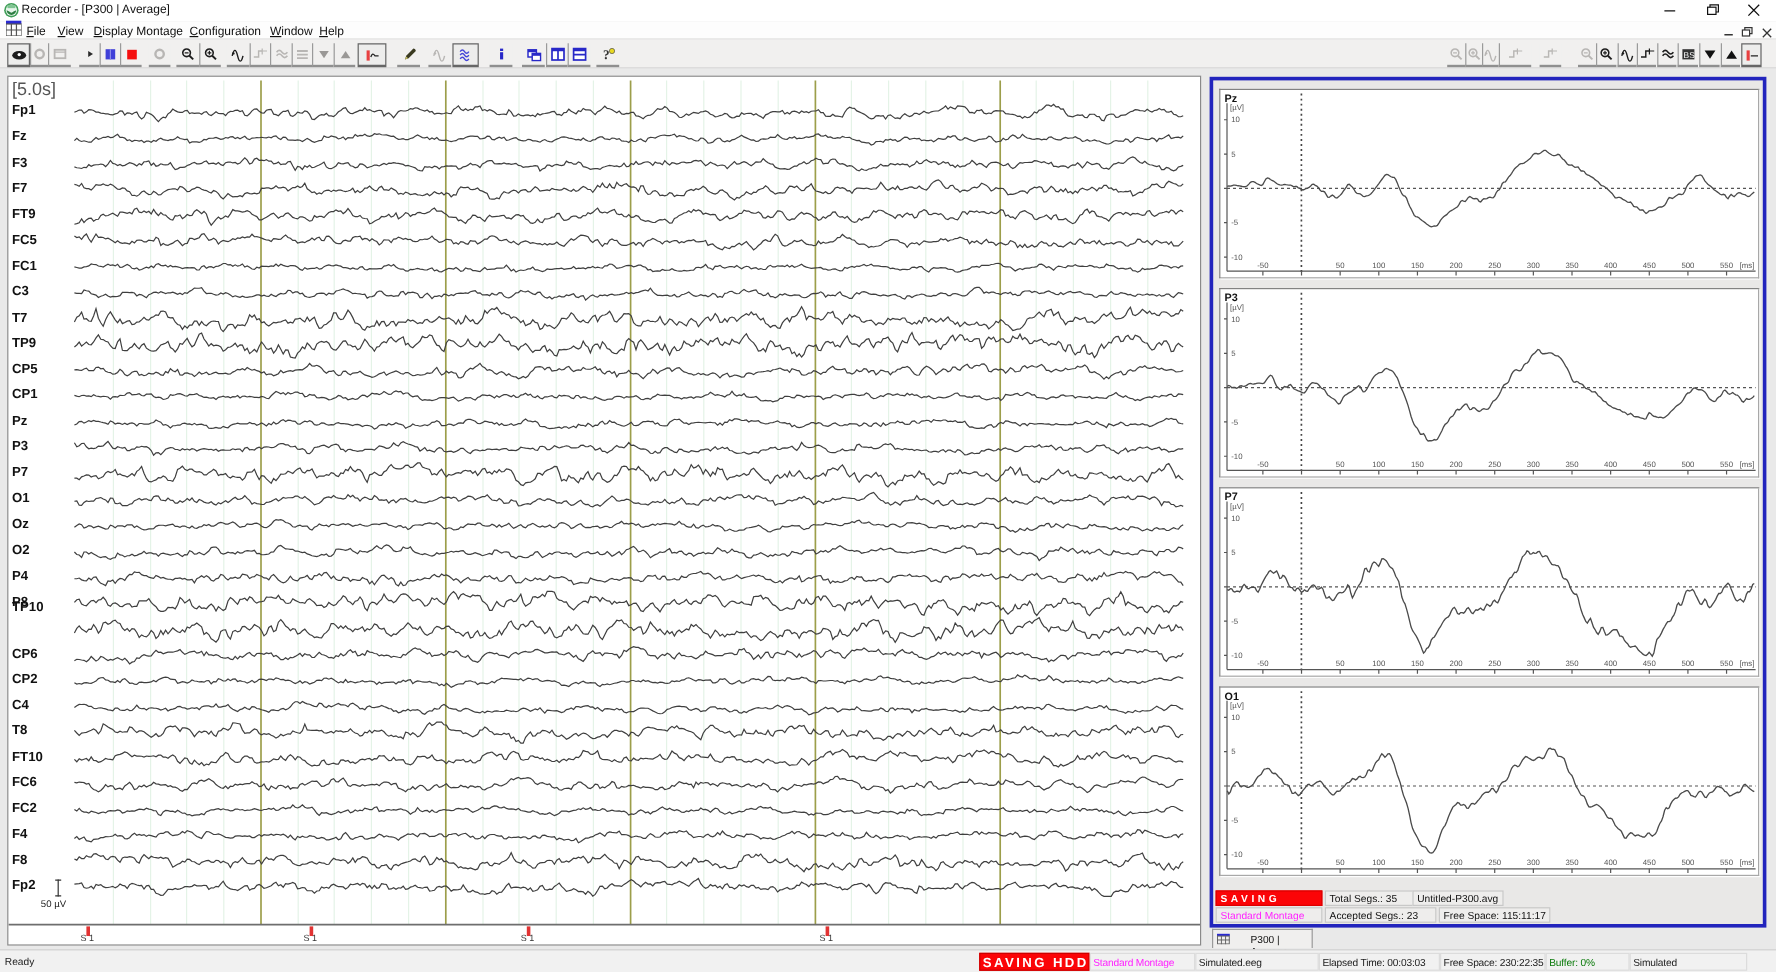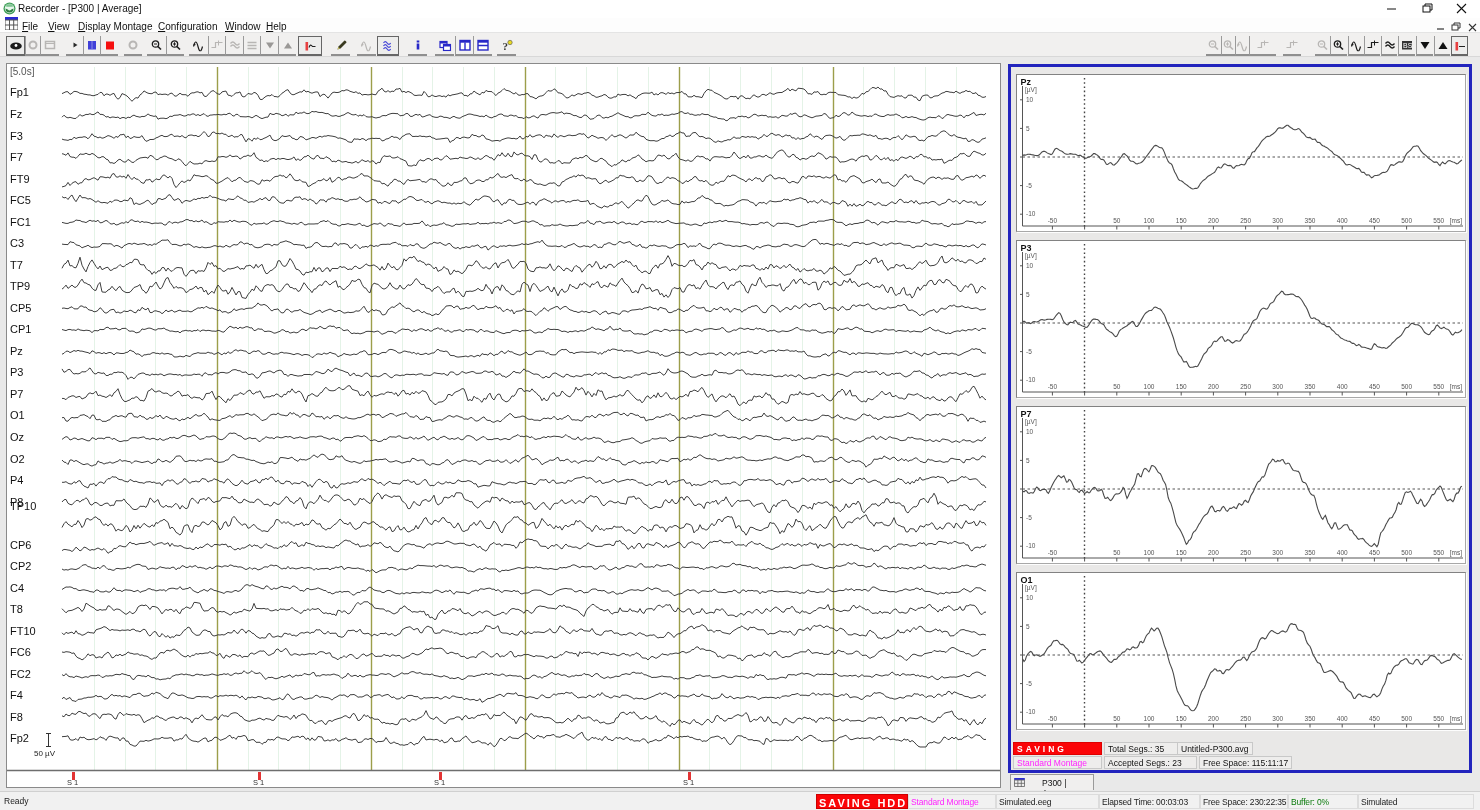--- a/index.html
+++ b/index.html
@@ -6,21 +6,21 @@
 #titlebar{position:absolute;left:0;top:0;width:1480px;height:18px;background:#fff}
 #titlebar .title{position:absolute;left:18px;top:3px;font-size:10px;color:#101010}
 #menubar{position:absolute;left:0;top:18px;width:1480px;height:14px;background:#fdfdfd}
 .menu{position:absolute;top:3px;font-size:10px;color:#101010}
 #toolbar{position:absolute;left:0;top:32px;width:1480px;height:25px;background:#f1f0ef;border-top:1px solid #e4e4e4;border-bottom:1px solid #d8d8d8}
 .tbtn{position:absolute;top:3px;height:20px;background:#f1f0ef;border-left:1px solid #9a9a9a;border-bottom:2px solid #8f8f8f}
 .tbtn.first{border-left:none}
 .tbtn.pressed{border:1px solid #666;border-bottom:2px solid #666;background:#ededec}
 .tbtn svg{position:absolute;left:50%;top:50%;transform:translate(-50%,-50%)}
 #eegpanel{position:absolute;left:6px;top:63px;width:995px;height:725px;background:#fff;border:1px solid #8a8a8a}
-.chlab{position:absolute;left:3px;font-size:11px;font-weight:normal;color:#111;width:40px}
+.chlab{position:absolute;left:3px;font-size:11px;font-weight:bold;color:#111;width:40px}
 #rightpanel{position:absolute;left:1008px;top:64px;width:464px;height:709px;background:#e9e8e7;border:3px solid #2224bd}
 .plot{position:absolute;width:450px;height:158px;background:#fff;border:1px solid #828282;border-right-color:#a8a8a8;border-bottom-color:#a8a8a8;box-shadow:1px 1px 0 #fdfdfd}
 .cell{position:absolute;height:13px;background:#eeedec;border:1px solid #c8c8c8;font-size:8.5px;color:#111;padding:1px 3px;white-space:nowrap;overflow:hidden}
 #tab{position:absolute;left:1010px;top:774px;width:84px;height:16px;background:#f0efee;border:1px solid #9a9a9a;border-bottom:none;font-size:8.5px;color:#111}
 #statusbar{position:absolute;left:0;top:791px;width:1480px;height:19px;background:#f1f1f1;border-top:1px solid #d0d0d0;font-size:8.5px;color:#222}
 .spane{position:absolute;top:2px;height:15px;border:1px solid #dcdcdc;padding:2px 2px;white-space:nowrap;overflow:hidden;letter-spacing:-0.15px}
 .winglyph{position:absolute;top:0;width:30px;height:18px}
 </style></head><body>
 
 <div id="titlebar">
@@ -375,21 +375,21 @@
       <line x1="0" y1="706.5" x2="993" y2="706.5" stroke="#6e6e6e" stroke-width="1.4"></line>
       <rect x="65" y="708" width="3" height="8" fill="#e23333"></rect>
       <text x="60" y="720.5" font-size="7.5" fill="#333">S 1</text>
       <rect x="251" y="708" width="3" height="8" fill="#e23333"></rect>
       <text x="246" y="720.5" font-size="7.5" fill="#333">S 1</text>
       <rect x="432" y="708" width="3" height="8" fill="#e23333"></rect>
       <text x="427" y="720.5" font-size="7.5" fill="#333">S 1</text>
       <rect x="681" y="708" width="3" height="8" fill="#e23333"></rect>
       <text x="676" y="720.5" font-size="7.5" fill="#333">S 1</text>
     </svg>
- <div class="abs" style="left:3px;top:2px;font-size:10px;color:#555">[5.0s]</div>
+ <div class="abs" style="left:3px;top:2px;font-size:15px;color:#555">[5.0s]</div>
  <div class="chlab" style="top:22px">Fp1</div>
     <div class="chlab" style="top:44px">Fz</div>
     <div class="chlab" style="top:66px">F3</div>
     <div class="chlab" style="top:87px">F7</div>
     <div class="chlab" style="top:109px">FT9</div>
     <div class="chlab" style="top:130px">FC5</div>
     <div class="chlab" style="top:152px">FC1</div>
     <div class="chlab" style="top:173px">C3</div>
     <div class="chlab" style="top:195px">T7</div>
     <div class="chlab" style="top:216px">TP9</div>
@@ -626,14 +626,14 @@
 <div id="statusbar">
  <div class="abs" style="left:4px;top:4px">Ready</div>
  <div class="spane" style="left:816px;width:92px;background:#fb0407;border-color:#c00">
       <span style="display:block;text-align:right;color:#fff;font-weight:bold;letter-spacing:2px;font-size:11px">SAVING HDD</span>
     </div>
  <div class="spane" style="left:908px;width:88px;color:#ff22ff">Standard Montage</div>
  <div class="spane" style="left:996px;width:103px">Simulated.eeg</div>
  <div class="spane" style="left:1099px;width:101px">Elapsed Time: 00:03:03</div>
  <div class="spane" style="left:1200px;width:88px">Free Space: 230:22:35</div>
  <div class="spane" style="left:1288px;width:70px;color:#0a7a0a">Buffer: 0%</div>
- <div class="spane" style="left:1358px;width:116px">Simulated</div>
+ <div class="spane" style="left:1358px;width:98px">Simulated</div>
 </div>
 
 </body></html>

